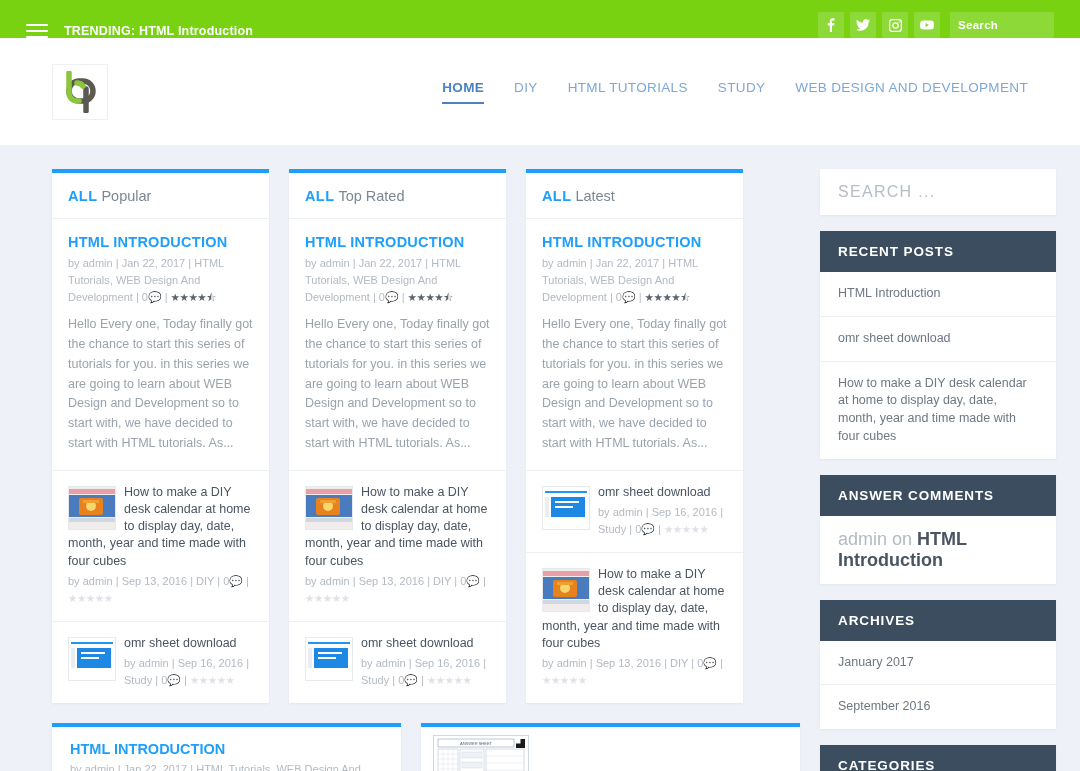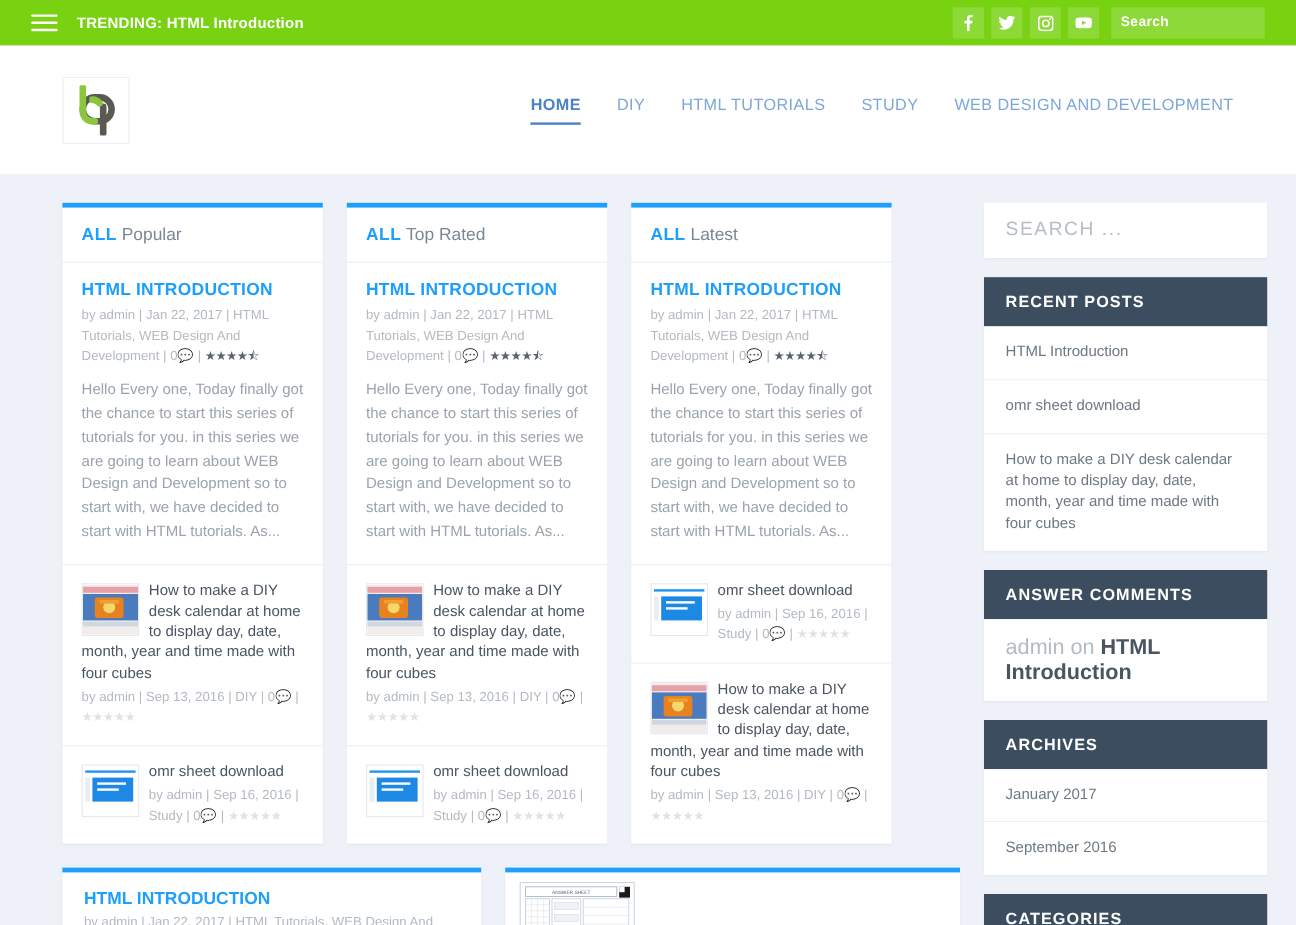--- a/index.html
+++ b/index.html
@@ -8,41 +8,41 @@
     overflow: hidden;
     background: #eef1f7;
     font-family: "Liberation Sans", sans-serif;
     -webkit-font-smoothing: antialiased;
   }
 
   
   .topbar {
     height: 38px; background: #7ed321;
     background: #78d211;
-    display: flex; align-items: center;
-    padding: 12px 26px;
+    display: flex; align-items: flex-end;
+    padding: 0 26px;
   }
   .hamburger { width: 22px; display: flex; flex-direction: column; gap: 4px; cursor: pointer; }
   .hamburger span { display: block; height: 2px; background: #ffffff; border-radius: 1px; }
   .trending {
     margin-left: 16px; color: #ffffff;
     font-size: 12.5px; letter-spacing: .2px;
   }
   .trending b { font-weight: bold; }
   .trending .tl { font-weight: bold; }
   .topbar-right { margin-left: auto; display: flex; align-items: center; }
   .soc {
     width: 26px; height: 26px; margin-left: 6px;
     background: rgba(255,255,255,.16);
     display: flex; align-items: center; justify-content: center;
     cursor: pointer; border-radius: 1px;
   }
   .soc svg { fill: #ffffff; }
   .searchbox {
-    margin-left: 10px; height: 26px; width: 128px;
+    margin-left: 10px; height: 26px; width: 104px;
     background: rgba(255,255,255,.16);
     display: flex; align-items: center; padding: 0 8px;
     border-radius: 1px;
   }
   .searchbox input {
     flex: 1; background: transparent; border: 0; outline: 0;
     color: #ffffff; font-size: 11.5px; font-weight: bold;
     font-family: "Liberation Sans", sans-serif;
     letter-spacing: .3px;
   }

